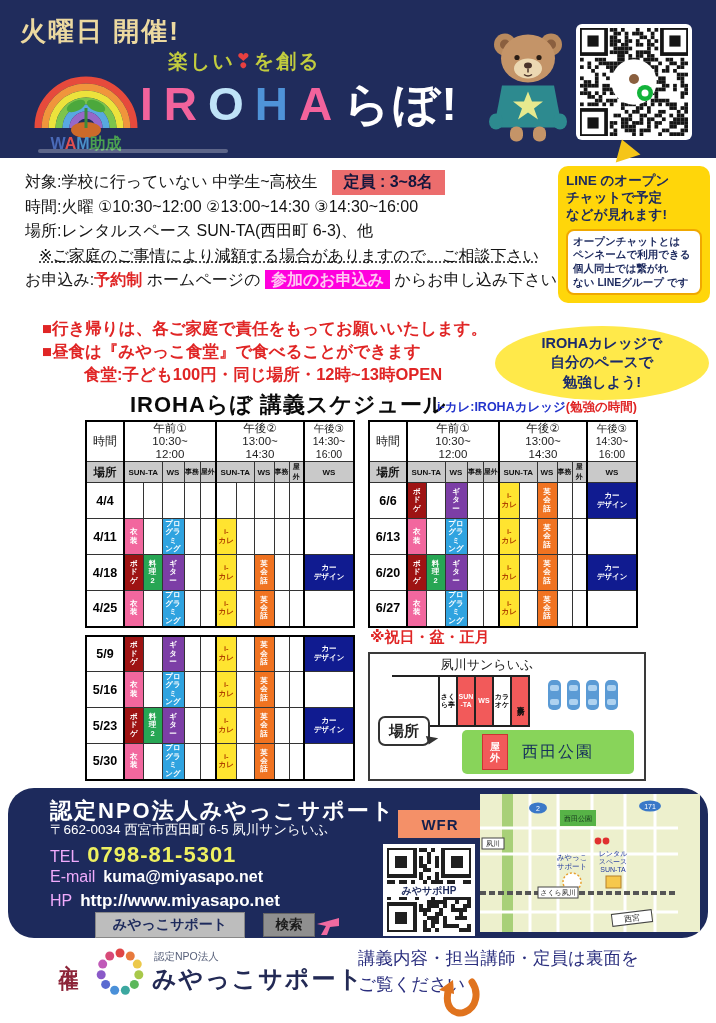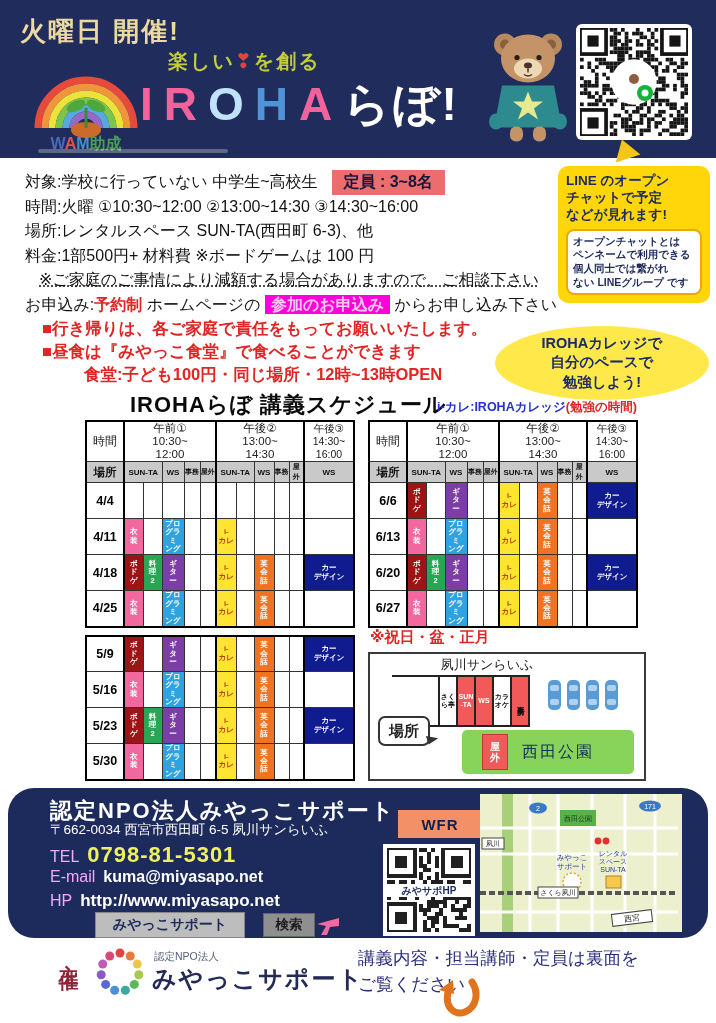--- a/index.html
+++ b/index.html
@@ -83,21 +83,21 @@
   .f-lab{font-size:16px;color:#f0abfc;margin-right:8px}
   .f-tel-v{font-size:22px;font-weight:bold;color:#eef060;letter-spacing:1px}
   .f-em-v{font-size:16px;font-weight:bold;color:#fff}
   .f-hp-v{font-size:17px;font-weight:bold;color:#fff}
   .f-searchbox{position:absolute;left:87px;top:124px;width:150px;height:26px;background:#bdbdbd;border:1px solid #888;display:flex;align-items:center;justify-content:center;font-size:14px;font-weight:bold;color:#1d2a5c}
   .f-searchbtn{position:absolute;left:255px;top:125px;width:52px;height:24px;background:#8f8f8f;border:1px solid #666;display:flex;align-items:center;justify-content:center;font-size:13.5px;font-weight:bold;color:#1c1c1c}
   .f-cursor{position:absolute;left:306px;top:127px}
   .f-wfr{position:absolute;left:390px;top:22px;width:84px;height:28px;background:#f49068;display:flex;align-items:center;justify-content:center;font-size:15px;font-weight:bold;color:#15204d;letter-spacing:1px}
   .f-qrpanel{position:absolute;left:375px;top:56px;width:92px;height:92px;background:#fff;padding:4px}
   .f-qrcap{position:absolute;left:4px;right:4px;top:40px;height:13px;background:#fff;display:flex;align-items:center;justify-content:center;font-size:10px;font-weight:bold;color:#1d2a5c}
-  .f-map{position:absolute;left:472px;top:6px;width:202px;height:138px;background:#edf0cd;overflow:hidden}
+  .f-map{position:absolute;left:472px;top:6px;width:220px;height:138px;background:#edf0cd;overflow:hidden}
 
   
   .host{position:absolute;left:56px;top:948px;writing-mode:vertical-rl;font-size:20px;font-weight:bold;color:#8d2438;letter-spacing:7px}
   .logo-dots{position:absolute;left:92px;top:944px}
   .org-small{position:absolute;left:154px;top:950px;font-size:10.5px;color:#57607a}
   .org-large{position:absolute;left:152px;top:963px;font-size:24px;font-weight:bold;color:#232a55;letter-spacing:2px}
   .back-note{position:absolute;left:358px;top:945px;font-size:17.5px;color:#2a2e7e;line-height:1.5}
   .uturn{position:absolute;left:437px;top:978px}
 </style>
 </head>
@@ -506,21 +506,20 @@
     <div class="line-note">オープンチャットとは
 ペンネームで利用できる
 個人同士では繋がれ
 ない LINEグループ です</div>
   </div>
 
   <div class="info">
     <div><span>対象:</span><span>学校に行っていない 中学生~高校生</span><span class="cap-badge">定員 : 3~8名</span></div>
     <div><span>時間:</span><span>火曜 ①10:30~12:00 ②13:00~14:30 ③14:30~16:00</span></div>
     <div><span>場所:</span><span>レンタルスペース SUN-TA(西田町 6-3)、他</span></div>
-    <div><span>料金:</span><span>1部500円+ 材料費  ※ボードゲームは 100 円</span></div>
     <div class="indent1"><span class="dotted">※ご家庭のご事情により減額する場合がありますので、ご相談下さい</span></div>
     <div><span>お申込み:</span><span class="red">予約制</span><span> ホームページの </span><span class="apply-link">参加のお申込み</span><span> からお申し込み下さい</span></div>
   </div>
 
   <div class="warnings">
     <div>■行き帰りは、各ご家庭で責任をもってお願いいたします。</div>
     <div>■昼食は『みやっこ食堂』で食べることができます</div>
     <div class="w3">食堂:子ども100円・同じ場所・12時~13時OPEN</div>
   </div>
 

